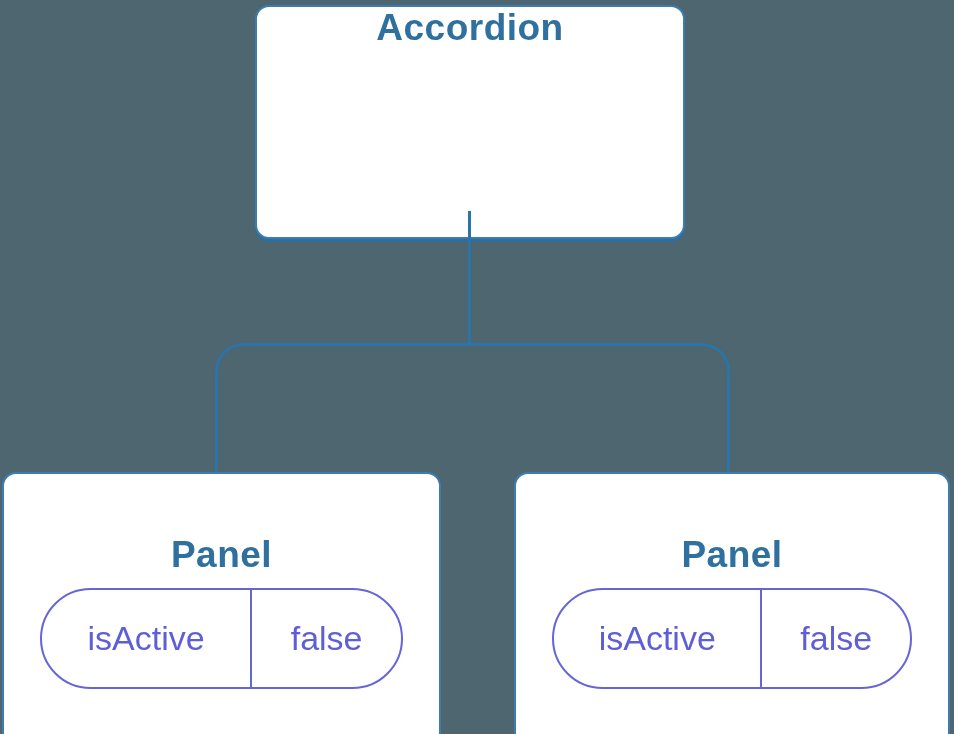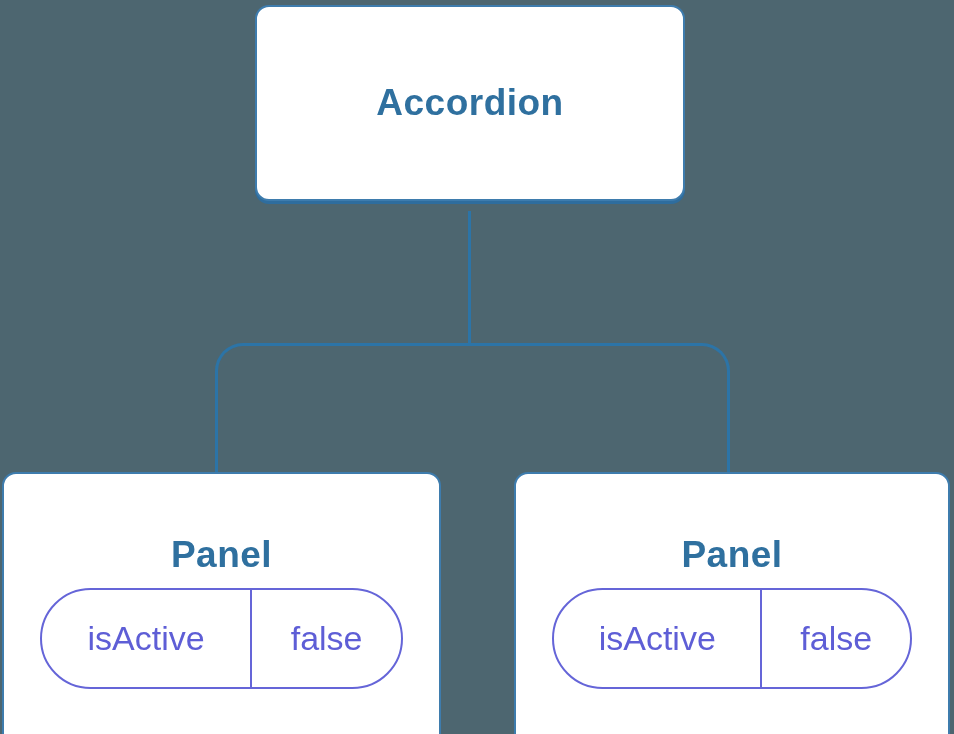--- a/index.html
+++ b/index.html
@@ -34,22 +34,22 @@
     align-items:center;
   }
   .node-title{
     font-size:37px;
     font-weight:600;
     letter-spacing:.5px;
     color:var(--node-text);
     line-height:42px;
   }
   #accordion-node{
-    left:255px;top:5px;width:430px;height:196px;
-    justify-content:center;
+    left:255px;top:5px;width:430px;height:234px;
+    justify-content:flex-start;
   }
   .connector-stem{
     position:absolute;
     left:468px;top:211px;
     width:3px;height:134px;
     background:var(--connector);
   }
   .connector-branch{
     position:absolute;
     left:215px;top:343px;

